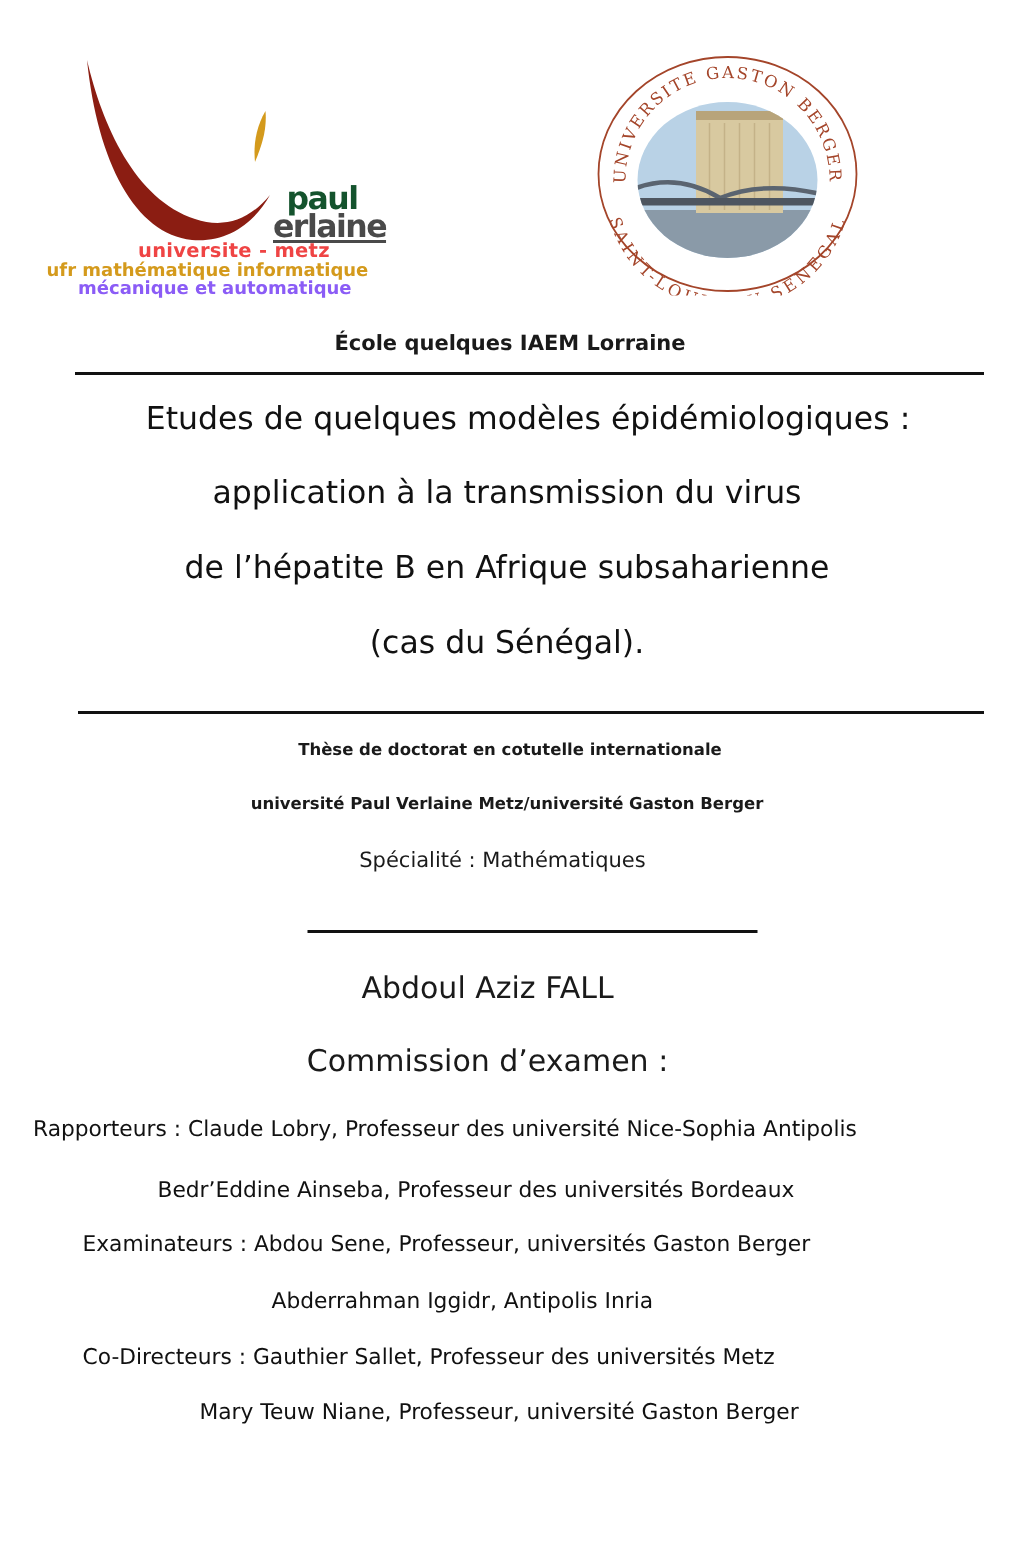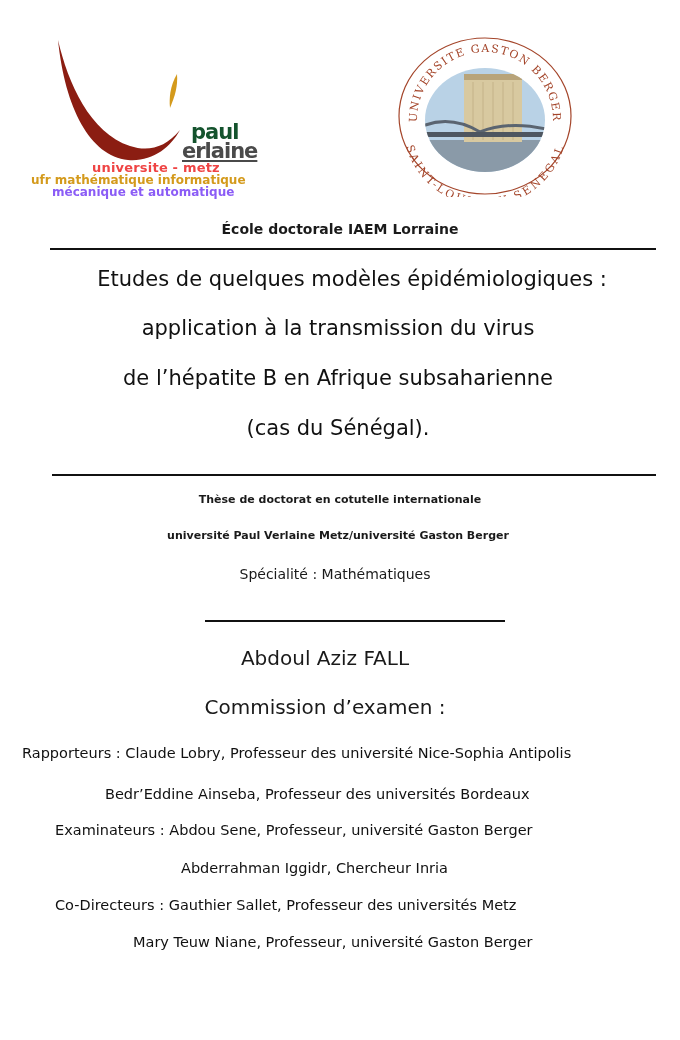--- a/index.html
+++ b/index.html
@@ -71,35 +71,35 @@
     </g>
     <text font-family="DejaVu Serif, serif" font-size="11" fill="#a4452a" letter-spacing="1.5">
       <textPath href="#arcTop" startOffset="50%" text-anchor="middle">UNIVERSITE GASTON BERGER</textPath>
     </text>
     <text font-family="DejaVu Serif, serif" font-size="11" fill="#a4452a" letter-spacing="1.5">
       <textPath href="#arcBot" startOffset="50%" text-anchor="middle" dominant-baseline="hanging">SAINT-LOUIS DU SENEGAL</textPath>
     </text>
   </svg>
 </div>
 
-<div class="center-line school">École doctorale IAEM Lorraine</div>
+<div class="center-line school">École quelques IAEM Lorraine</div>
 <div class="rule" style="left:50px; top:248px; width:606px;"></div>
 
 <div class="center-line title" style="top:267px; left:12px;">Etudes de quelques modèles épidémiologiques :</div>
 <div class="center-line title" style="top:316px; left:-2px;">application à la transmission du virus</div>
 <div class="center-line title" style="top:366px; left:-2px;">de l’hépatite B en Afrique subsaharienne</div>
 <div class="center-line title" style="top:416px; left:-2px;">(cas du Sénégal).</div>
 <div class="rule" style="left:52px; top:474px; width:604px;"></div>
 
 <div class="center-line sub-bold" style="top:493px;">Thèse de doctorat en cotutelle internationale</div>
 <div class="center-line sub-bold" style="top:529px; left:-2px;">université Paul Verlaine Metz/université Gaston Berger</div>
 <div class="center-line spec" style="top:566px; left:-5px;">Spécialité :  Mathématiques</div>
 <div class="rule" style="left:205px; top:620px; width:300px;"></div>
 
 <div class="center-line author" style="top:646px; left:-15px;">Abdoul Aziz FALL</div>
 <div class="center-line author" style="top:695px; left:-15px;">Commission d’examen :</div>
 
 <div class="jury" style="left:22px; top:745px;">Rapporteurs : Claude Lobry, Professeur des université Nice-Sophia Antipolis</div>
 <div class="jury" style="left:105px; top:786px;">Bedr’Eddine Ainseba, Professeur des universités Bordeaux</div>
-<div class="jury" style="left:55px; top:822px;">Examinateurs : Abdou Sene, Professeur, université Gaston Berger</div>
-<div class="jury" style="left:181px; top:860px;">Abderrahman Iggidr, Chercheur Inria</div>
+<div class="jury" style="left:55px; top:822px;">Examinateurs : Abdou Sene, Professeur, universités Gaston Berger</div>
+<div class="jury" style="left:181px; top:860px;">Abderrahman Iggidr, Antipolis Inria</div>
 <div class="jury" style="left:55px; top:897px;">Co-Directeurs : Gauthier Sallet, Professeur des universités Metz</div>
 <div class="jury" style="left:133px; top:934px;">Mary Teuw Niane, Professeur, université Gaston Berger</div>
 
 </body></html>

